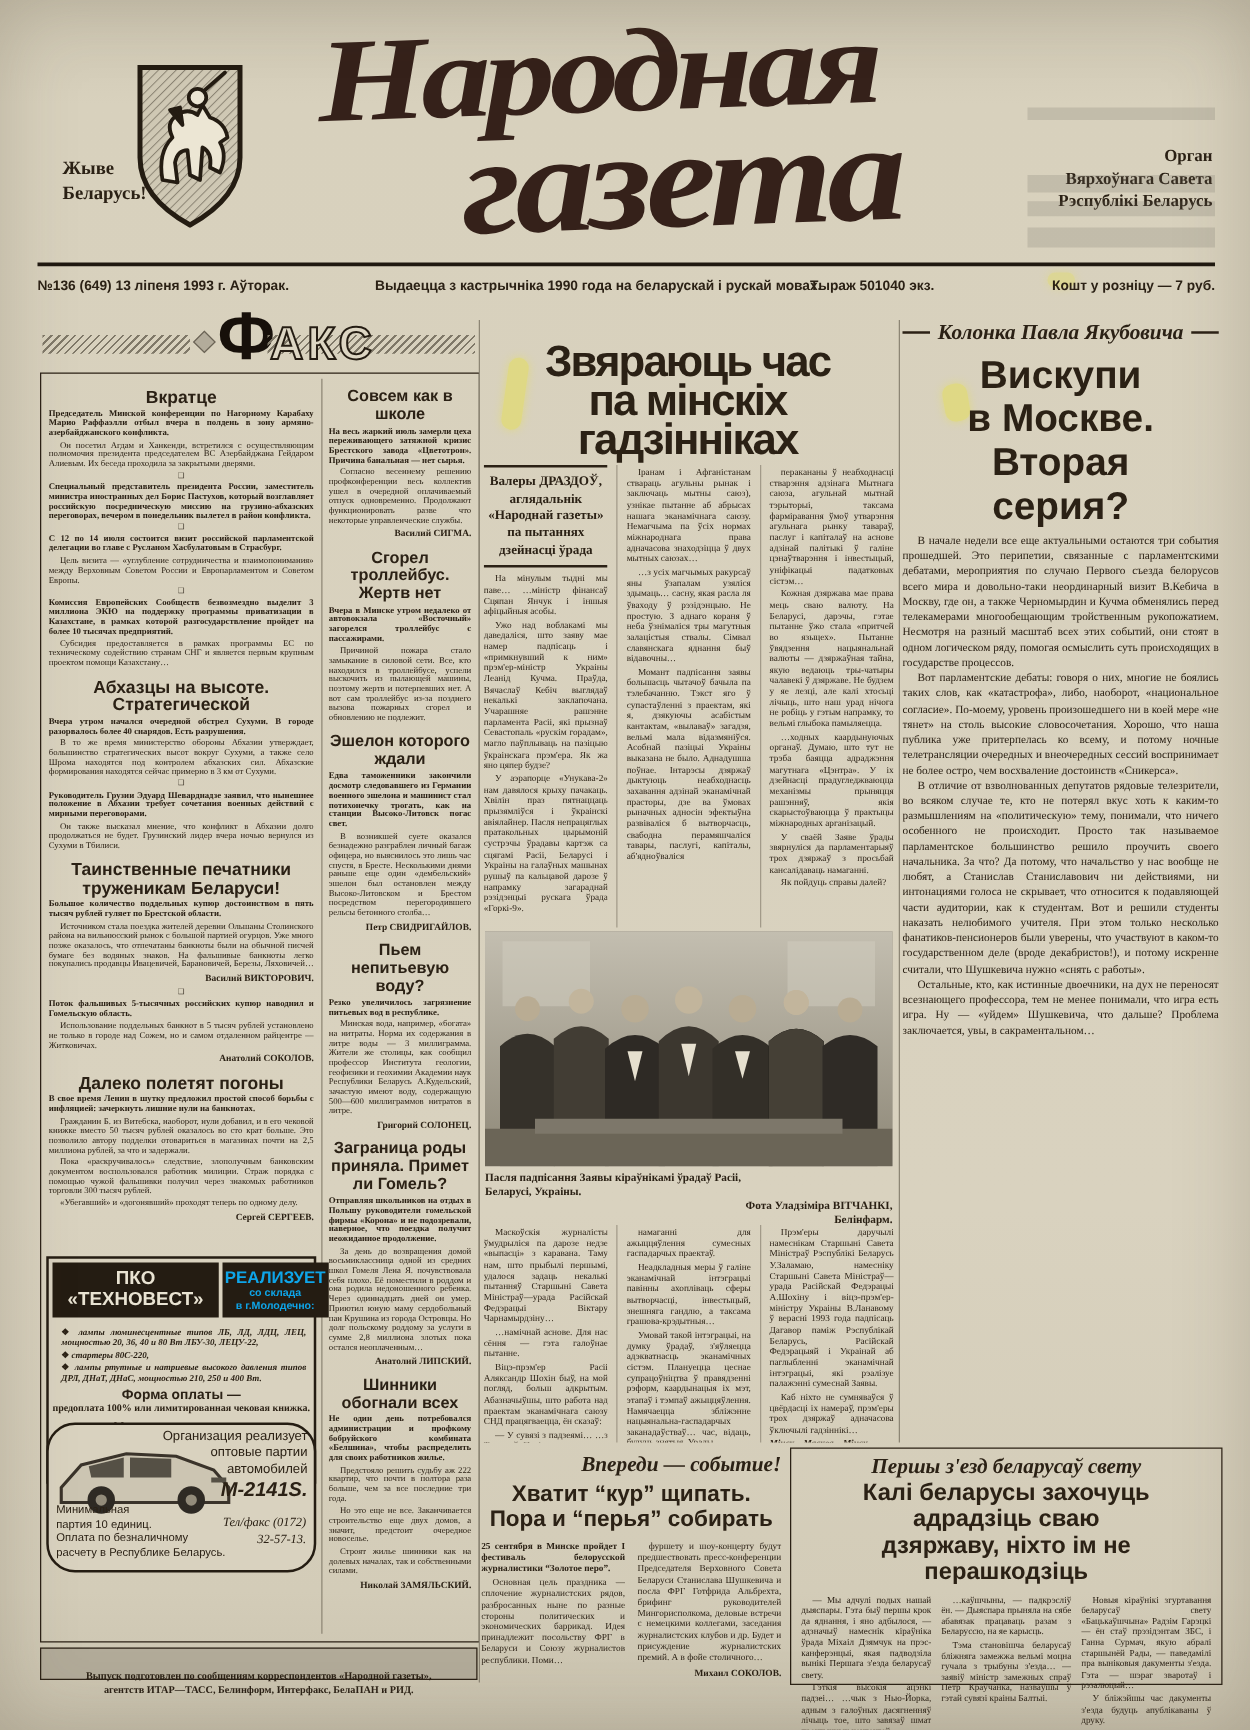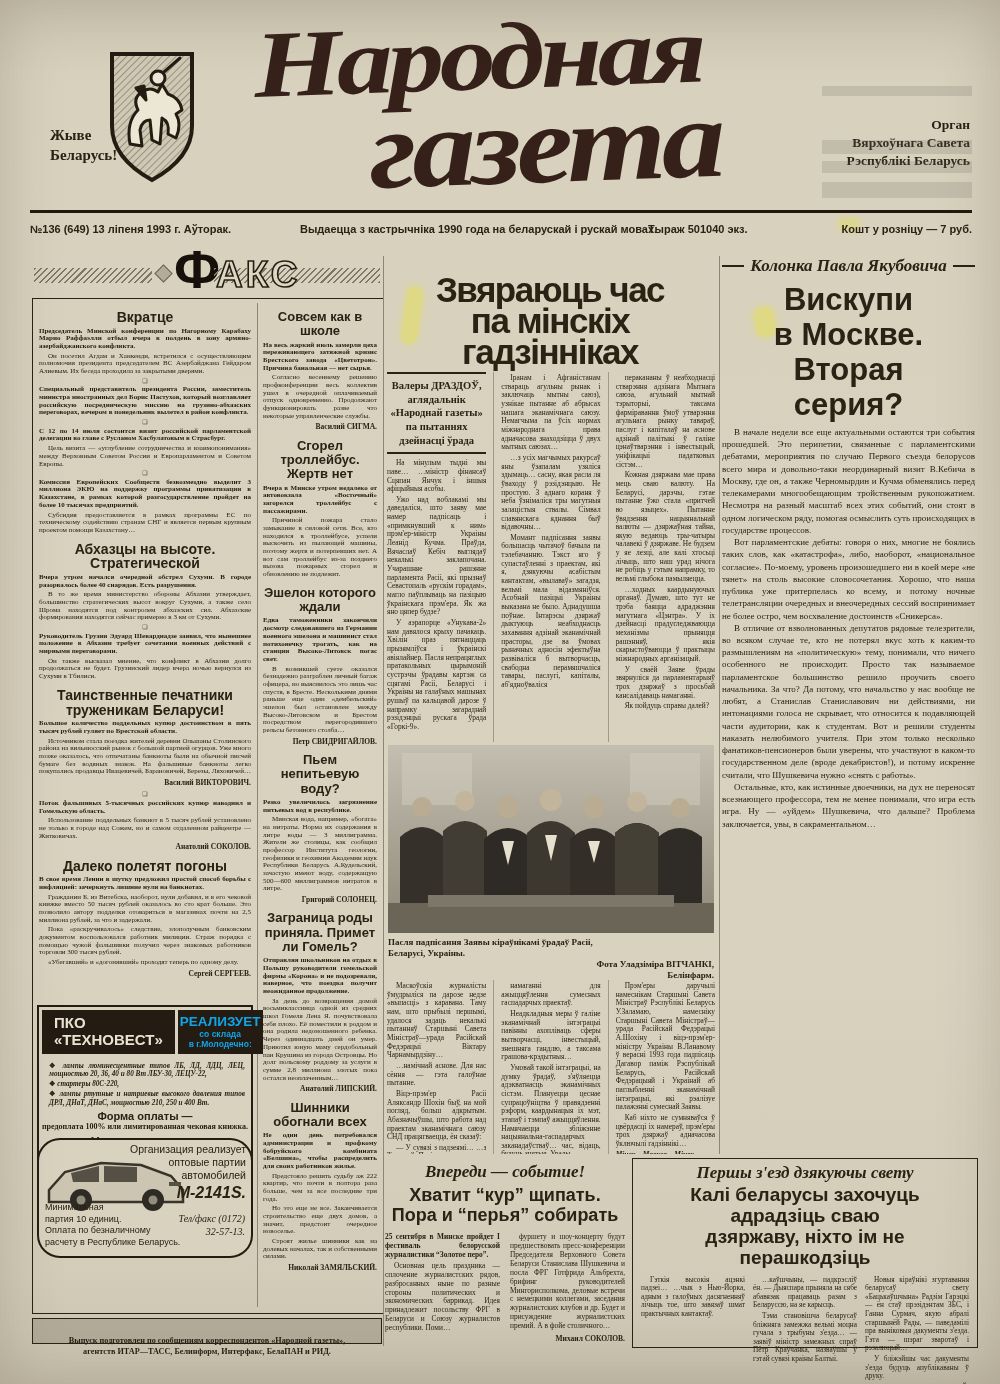--- a/index.html
+++ b/index.html
@@ -51,21 +51,21 @@
   .blk-l{font-weight:700;text-align:justify;margin:2px 0;}
   .blk-p{text-align:justify;text-indent:9px;margin:2px 0;}
   .blk-b{font-weight:700;text-align:right;margin:3px 0 4px;font-size:7.5px!important;}
   .blk-i{font-weight:700;font-style:italic;margin:3px 0;}
   .blk-sep{text-align:center;font-size:6px!important;margin:2px 0;color:#3a3226;}
 
   
   .tn{left:36px;top:1006px;width:212px;height:178px;border:2px solid #241c12;background:#d9d2bf;}
   .tn-hdr{display:flex;gap:3px;padding:3px;}
   .tn-name{flex:1.4;background:#241c12;color:#e9e3d2;font-family:"Liberation Sans",sans-serif;
-           font-weight:700;font-size:15px;line-height:1.12;text-align:left;padding:5px 12px;}
+           font-weight:700;font-size:15px;line-height:1.12;text-align:center;padding:5px 12px;}
   .tn-real{flex:1;background:#241c12;color:#0ea5e9;font-family:"Liberation Sans",sans-serif;
            font-weight:700;text-align:center;padding:4px 2px;}
   .tn-real .big{font-size:13.5px;}
   .tn-real .small{font-size:8.5px;font-weight:700;}
   .tn-items{padding:3px 6px 0 10px;}
   .tn-item{font-style:italic;font-weight:700;font-size:7.2px;line-height:1.15;text-align:justify;margin:2px 0;}
   .tn-item::before{content:"❖ ";font-style:normal;}
   .tn-pay-h{text-align:center;font-family:"Liberation Sans",sans-serif;font-weight:700;font-size:11px;margin-top:3px;}
   .tn-pay{text-align:center;font-weight:700;font-size:8px;}
   .tn-req-h{text-align:center;font-family:"Liberation Sans",sans-serif;font-weight:700;font-size:12.5px;margin-top:4px;}
@@ -92,21 +92,21 @@
   .bot-cols{left:387px;top:980px;width:328px;height:174px;}
   .byline-box{border-top:2px solid #2b2115;border-bottom:2px solid #2b2115;text-align:center;
               font-weight:700;font-size:10.5px;line-height:1.3;padding:5px 0;margin-bottom:5px;}
   .photo{left:388px;top:745px;width:326px;height:188px;background:#9a9486;}
   .cap-row{left:388px;top:937px;width:326px;}
   .cap{float:left;width:210px;font-weight:700;font-size:9px;line-height:1.2;}
   .credit{float:right;text-align:right;font-weight:700;font-size:9px;line-height:1.25;}
 
   
   .events{left:385px;top:1162px;width:240px;}
-  .ev-kick{text-align:center;font-style:italic;font-weight:700;font-size:17px;}
+  .ev-kick{text-align:right;font-style:italic;font-weight:700;font-size:17px;}
   .ev-head{text-align:center;font-family:"Liberation Sans",sans-serif;font-weight:700;font-size:18px;line-height:1.12;margin-top:3px;}
   .ev-cols{display:flex;gap:10px;margin-top:6px;height:138px;overflow:hidden;}
   .ev-cols .c{flex:1;font-size:7.4px;line-height:1.2;text-align:justify;overflow:hidden;}
 
   
   .congress{left:632px;top:1158px;width:346px;height:190px;border:1.5px solid #2b2115;box-sizing:border-box;padding:4px 8px;}
   .cg-kick{text-align:center;font-style:italic;font-weight:700;font-size:17px;}
   .cg-head{text-align:center;font-family:"Liberation Sans",sans-serif;font-weight:700;font-size:19px;line-height:1.1;margin-top:2px;}
   .cg-cols{display:flex;gap:8px;margin-top:5px;height:116px;overflow:hidden;}
   .cg-cols .c{flex:1;font-size:7.3px;line-height:1.18;text-align:justify;overflow:hidden;}
@@ -396,25 +396,26 @@
           <div class="blk blk-p">Основная цель праздника — сплочение журналистских рядов, разбросанных ныне по разные стороны политических и экономических баррикад. Идея принадлежит посольству ФРГ в Беларуси и Союзу журналистов республики. Поми…</div>
         </div>
       <div class="c">
           <div class="blk blk-p">фуршету и шоу-концерту будут предшествовать пресс-конференции Председателя Верховного Совета Беларуси Станислава Шушкевича и посла ФРГ Готфрида Альбрехта, брифинг руководителей Мингорисполкома, деловые встречи с немецкими коллегами, заседания журналистских клубов и др. Будет и присуждение журналистских премий. А в фойе столичного…</div>
           <div class="blk blk-b">Михаил СОКОЛОВ.</div>
         </div>
     </div>
   </div>
 
   <div class="abs congress">
-    <div class="cg-kick">Першы з'езд дзякуючы свету</div>
+    <div class="cg-kick">Першы з'езд беларусаў свету</div>
     <div class="cg-head pl">Калі беларусы захочуць адрадзіць сваю
 дзяржаву, ніхто ім не перашкодзіць</div>
     <div class="cg-cols">
       <div class="c">
+          <div class="blk blk-p">— Мы адчулі подых нашай дыяспары. Гэта быў першы крок да яднання, і яно адбылося, — адзначыў намеснік кіраўніка ўрада Міхаіл Дзямчук на прэс-канферэнцыі, якая падводзіла вынікі Першага з'езда беларусаў свету.</div>
           <div class="blk blk-p">Гэткія высокія ацэнкі падзеі… …чык з Нью-Йорка, адным з галоўных дасягненняў лічыць тое, што завязаў шмат практычных кантактаў.</div>
         </div>
       <div class="c">
           <div class="blk blk-p">…каўшчыны, — падкрэсліў ён. — Дыяспара прыняла на сябе абавязак працаваць разам з Беларуссю, на яе карысць.</div>
           <div class="blk blk-p">Тэма становішча беларусаў бліжняга замежжа вельмі моцна гучала з трыбуны з'езда… — заявіў міністр замежных спраў Пётр Краўчанка, назваўшы ў гэтай сувязі краіны Балтыі.</div>
         </div>
       <div class="c">
           <div class="blk blk-p">Новыя кіраўнікі згуртавання беларусаў свету «Бацькаўшчына» Радзім Гарэцкі — ён стаў прэзідэнтам ЗБС, і Ганна Сурмач, якую абралі старшынёй Рады, — паведамілі пра выніковыя дакументы з'езда. Гэта — шэраг зваротаў і рэзалюцый…</div>
           <div class="blk blk-p">У бліжэйшы час дакументы з'езда будуць апублікаваны ў друку.</div>
           <div class="blk blk-b">Іван АЛЯКСАНДРАЎ.</div>

